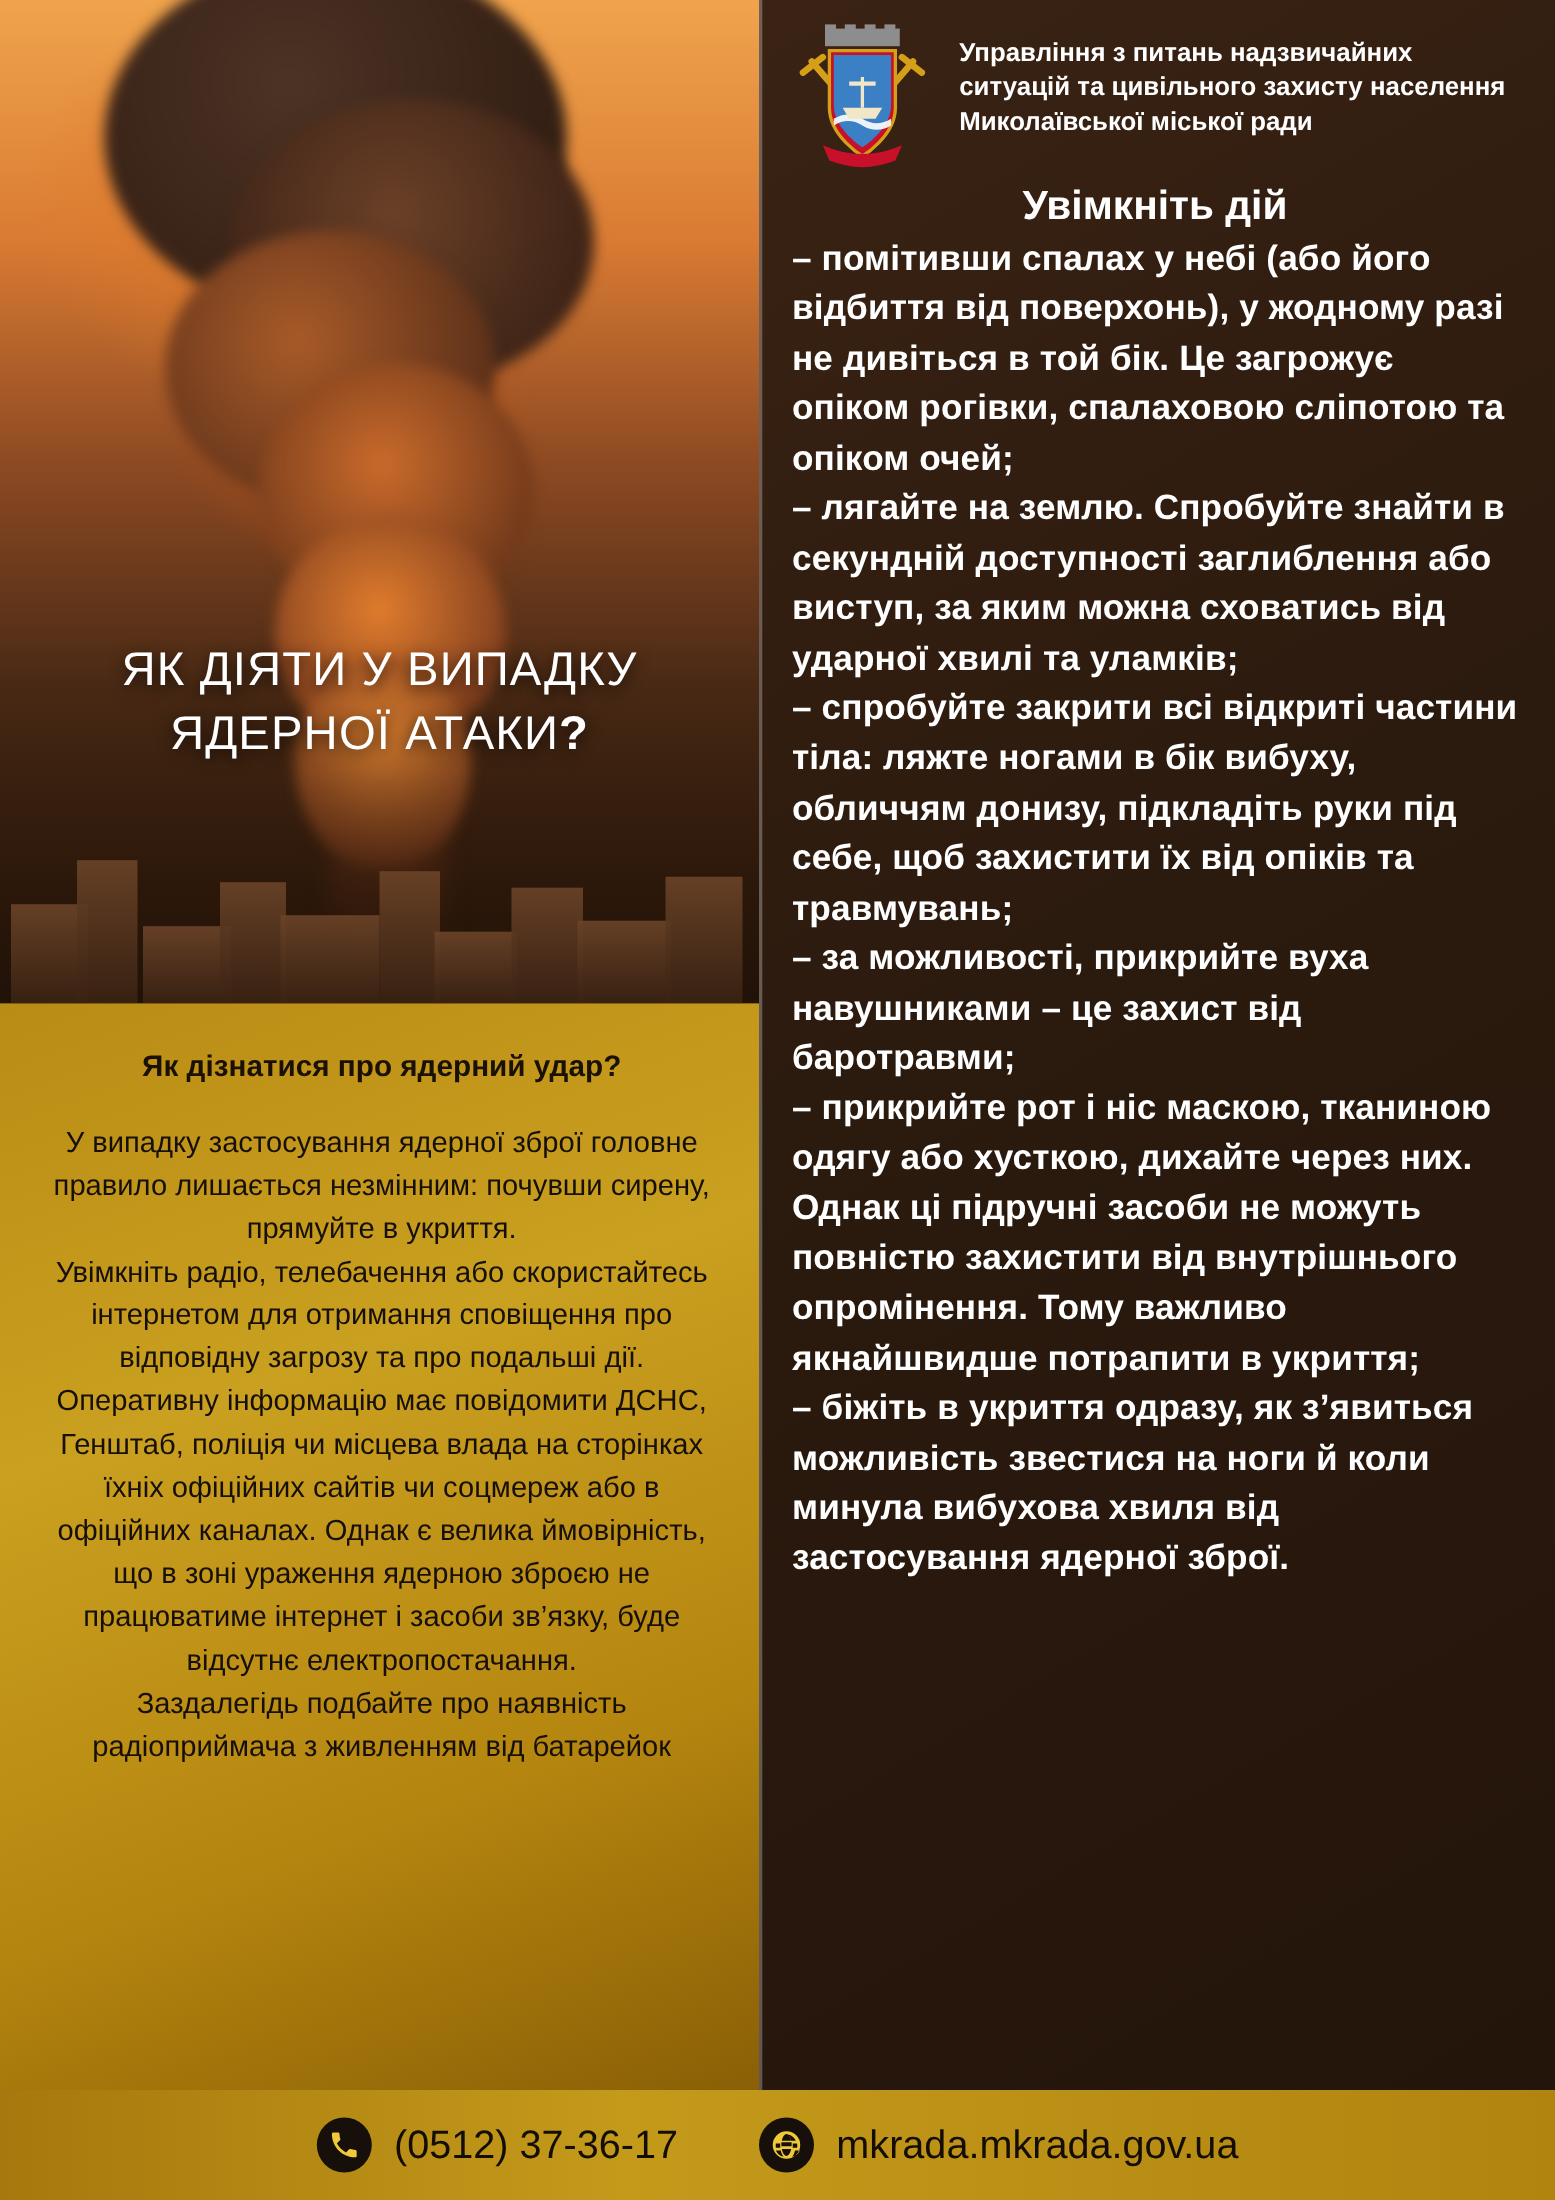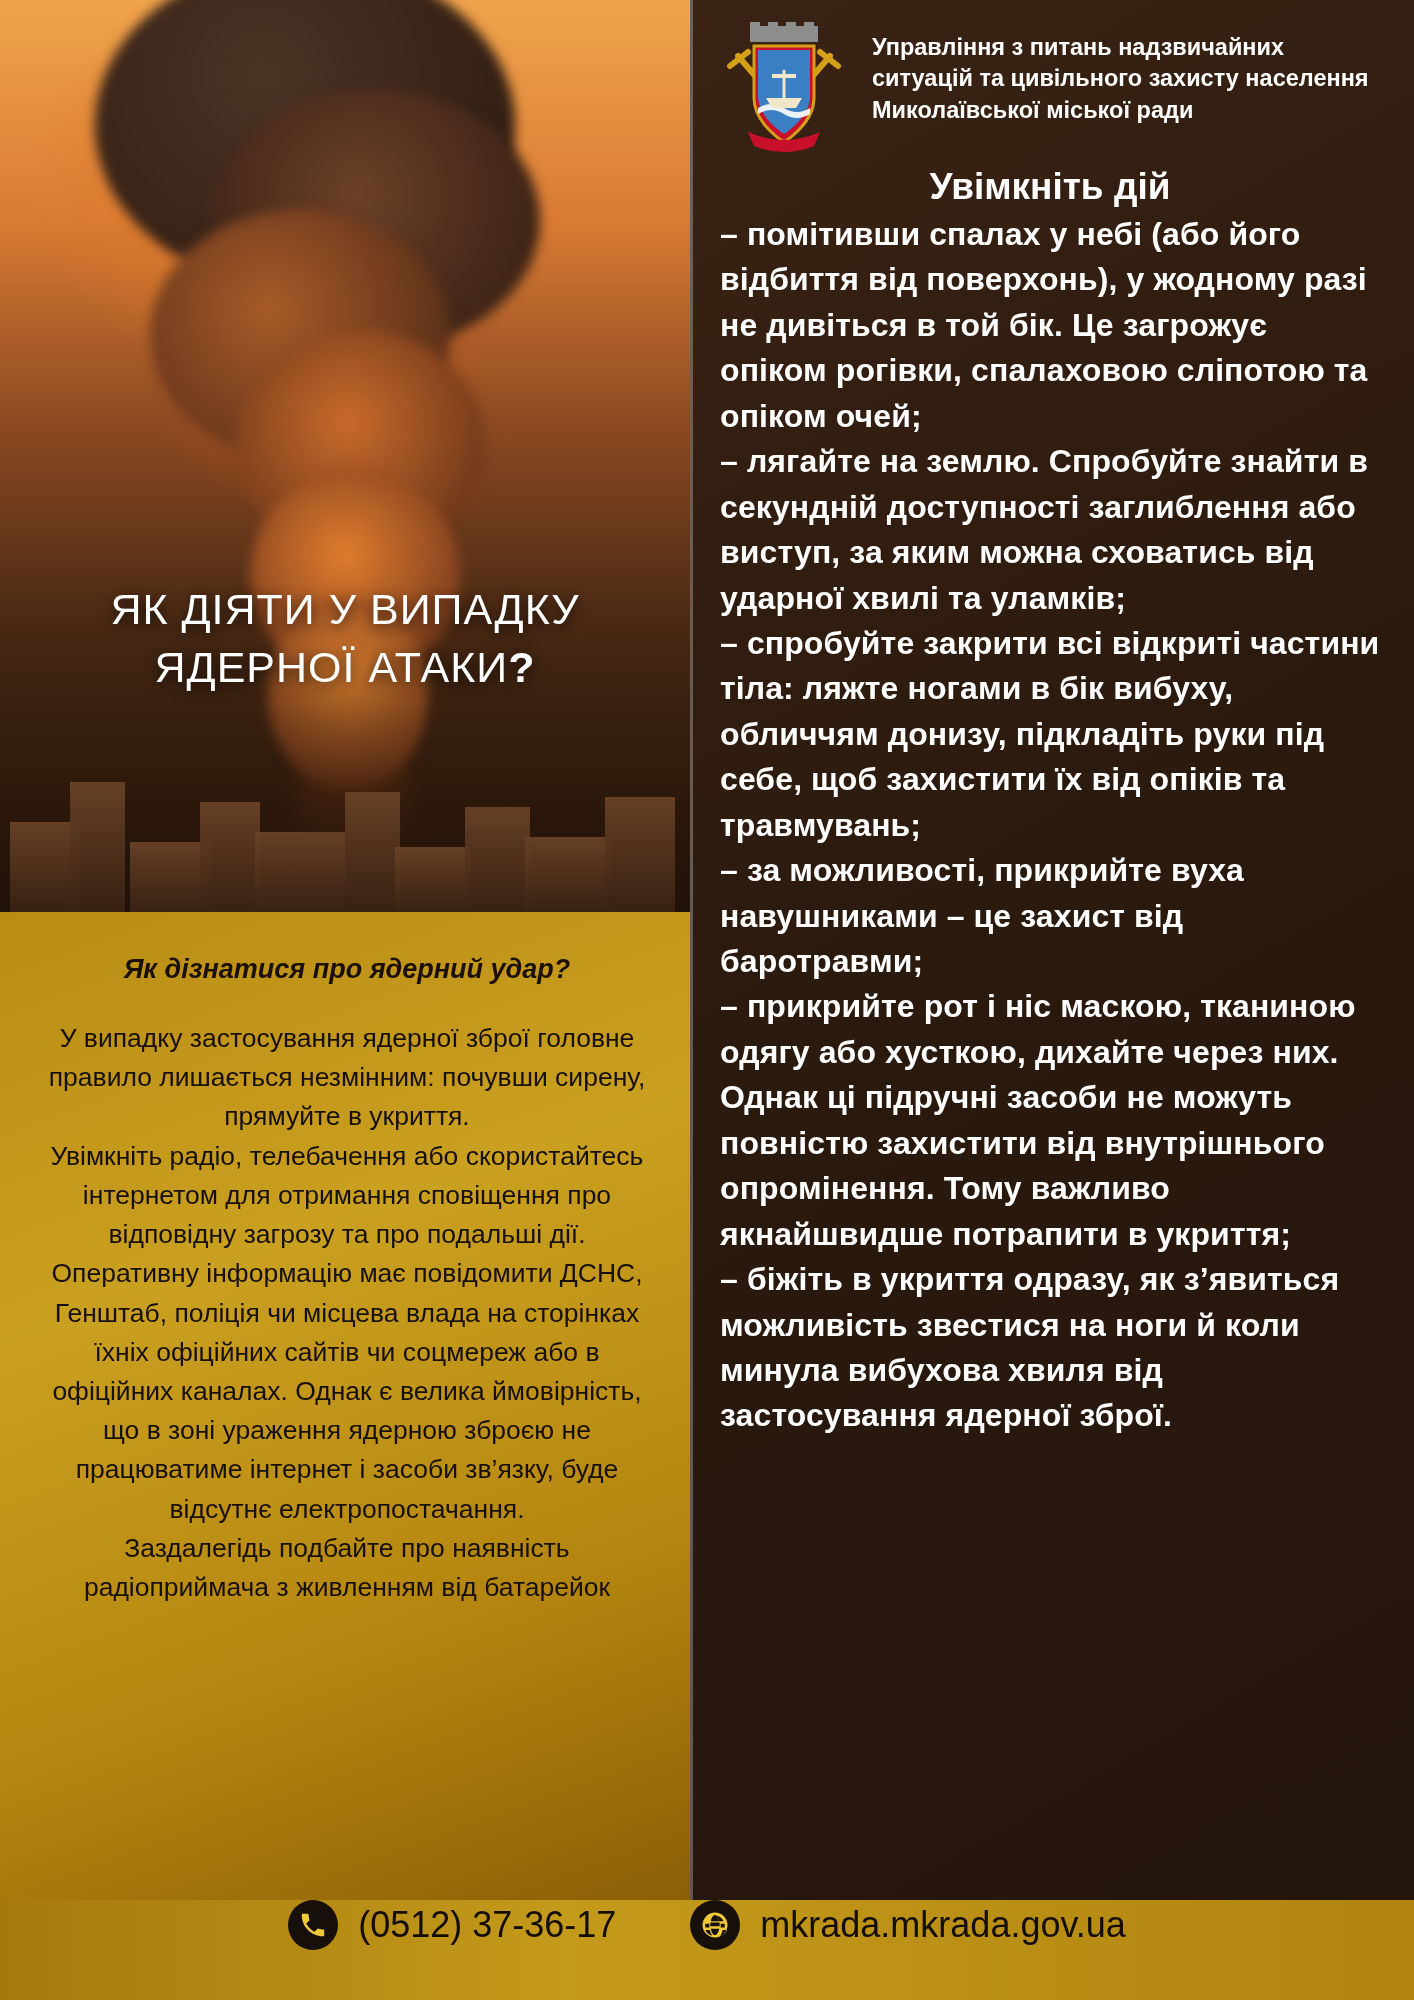--- a/index.html
+++ b/index.html
@@ -101,21 +101,20 @@
     padding: 34px 40px 20px 44px;
     box-sizing: border-box;
     color: #1b1205;
   }
   .lb-title {
     font-weight: 700;
     font-size: 27px;
     text-align: center;
     margin: 8px 0 34px 0;
     color: #1a1104;
-    font-style: italic;
   }
   .lb-body {
     font-size: 26.5px;
     line-height: 1.48;
     color: #17100a;
     white-space: pre-line;
     text-align: center;
   }
   
   .right {
@@ -156,21 +155,21 @@
     line-height: 1.42;
     font-weight: 700;
     white-space: pre-line;
     letter-spacing: .1px;
   }
   
   .footer {
     height: 100px;
     background: linear-gradient(90deg, #a5790d 0%, #c49a1b 40%, #b0840f 100%);
     display: flex;
-    align-items: flex-start;
+    align-items: center;
     justify-content: center;
     gap: 74px;
     color: #140d03;
   }
   .f-item {
     display: flex;
     align-items: center;
     gap: 20px;
     font-size: 36px;
   }

